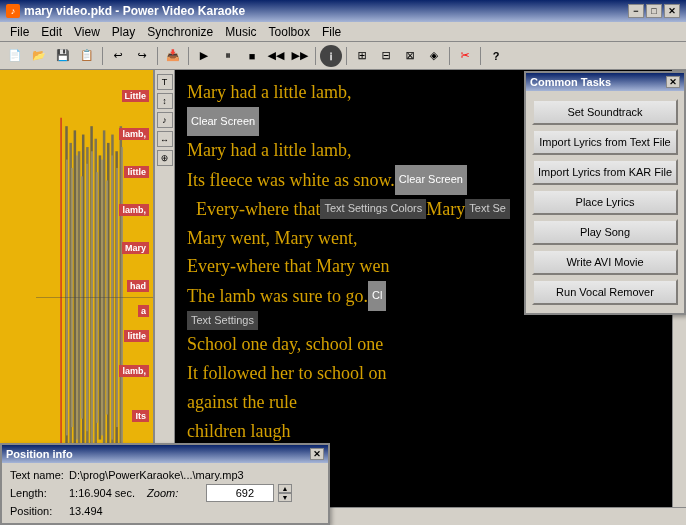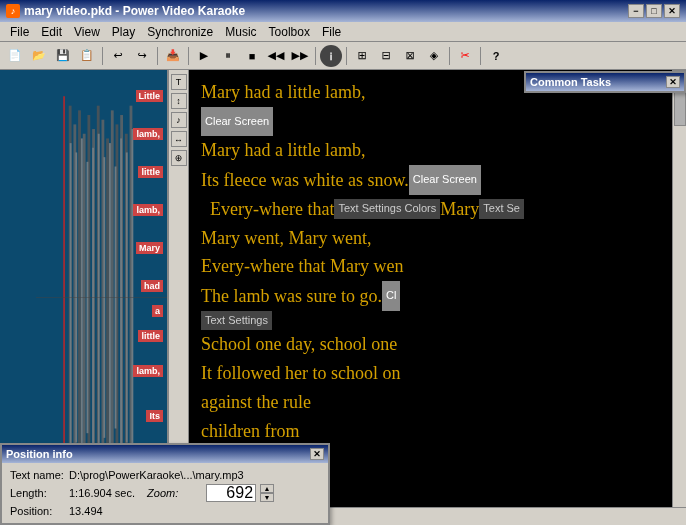--- a/index.html
+++ b/index.html
@@ -68,22 +68,22 @@
 
     
     .main-area {
       display: flex;
       height: calc(525px - 22px - 20px - 28px);
       position: relative;
     }
 
     
     .waveform-panel {
-      width: 169px;
-      background: #0c4a6e;
+      width: 155px;
+      background: #eab308;
       position: relative;
       overflow: hidden;
       border-right: 2px solid #888;
       padding-left: 36px;
     }
     .waveform-label {
       position: absolute;
       right: 4px;
       background: #cc4444;
       color: white;
@@ -206,22 +206,22 @@
       padding: 0 4px;
       font-size: 11px;
       font-weight: bold;
     }
     .sf-close { width: 14px; height: 12px; background: #d4d0c8; border: 1px solid #888; display: flex; align-items: center; justify-content: center; font-size: 9px; cursor: pointer; color: #000; }
     .sf-body { padding: 6px 8px; font-size: 11px; }
     .sf-row { display: flex; align-items: center; margin-bottom: 3px; gap: 4px; }
     .sf-label { color: #000; min-width: 55px; }
     .sf-value { color: #000; }
     .zoom-input {
-      width: 50px; height: 18px; border: 1px solid #888;
-      font-size: 16px; text-align: right; padding-right: 2px;
+      width: 68px; height: 18px; border: 1px solid #888;
+      font-size: 11px; text-align: right; padding-right: 19px;
       background: white;
     }
     .zoom-spin { display: flex; flex-direction: column; }
     .zoom-spin-btn { width: 14px; height: 9px; background: #d4d0c8; border: 1px solid #888; display: flex; align-items: center; justify-content: center; font-size: 7px; cursor: pointer; }
     .sf-pos-row { display: flex; align-items: center; gap: 4px; margin-top: 2px; }
 
     
     .status-bar {
       position: absolute;
       bottom: 0;
@@ -393,34 +393,43 @@
       <div class="lyrics-line">
         <span>School one day, school one</span>
       </div>
       <div class="lyrics-line">
         <span>It followed her to school on</span>
       </div>
       <div class="lyrics-line">
         <span>against the rule</span>
       </div>
       <div class="lyrics-line">
-        <span>children from</span>
+        <span>children laugh</span>
       </div>
     </div>
 
     <div class="scrollbar-right">
       <div class="scroll-arrow">▲</div>
       <div class="scroll-thumb"></div>
       <div class="scroll-arrow" style="position:absolute; bottom:0;">▼</div>
     </div>
 
     <div class="common-tasks">
       <div class="ct-title-bar">
         <span>Common Tasks</span>
         <div class="ct-close">✕</div>
+      </div>
+      <div class="ct-body">
+        <button class="ct-btn">Set Soundtrack</button>
+        <button class="ct-btn">Import Lyrics from Text File</button>
+        <button class="ct-btn">Import Lyrics from KAR File</button>
+        <button class="ct-btn">Place Lyrics</button>
+        <button class="ct-btn">Play Song</button>
+        <button class="ct-btn">Write AVI Movie</button>
+        <button class="ct-btn">Run Vocal Remover</button>
       </div>
     </div>
 
   </div>
 
   <div class="soundfile-panel">
     <div class="sf-title-bar">
       <span>Position info</span>
       <div class="sf-close">✕</div>
     </div>

